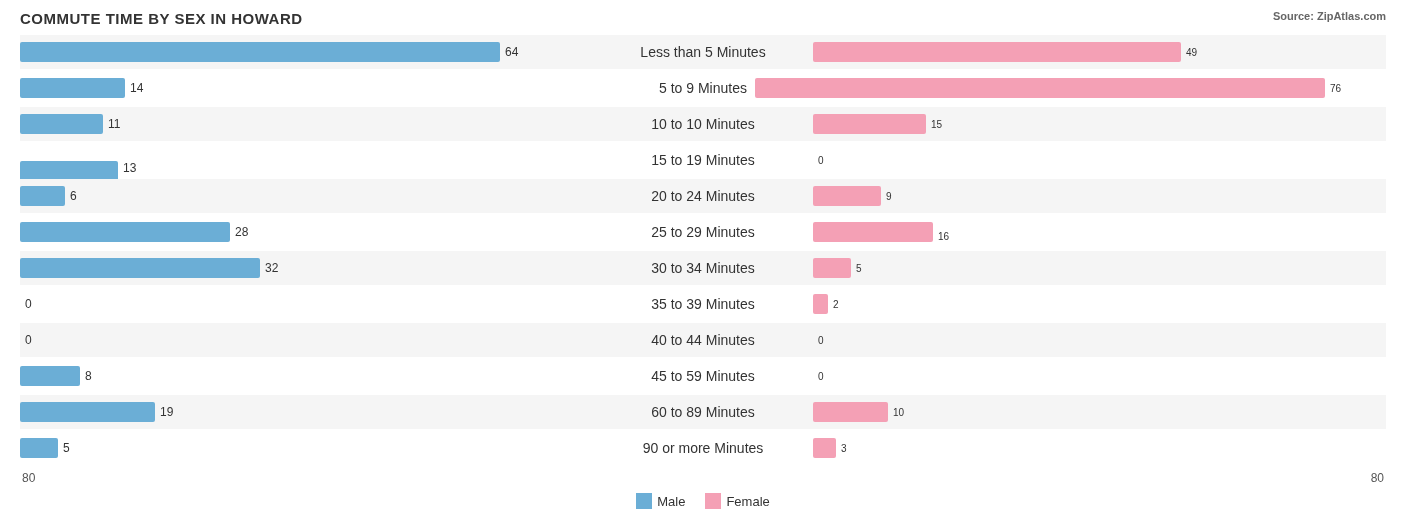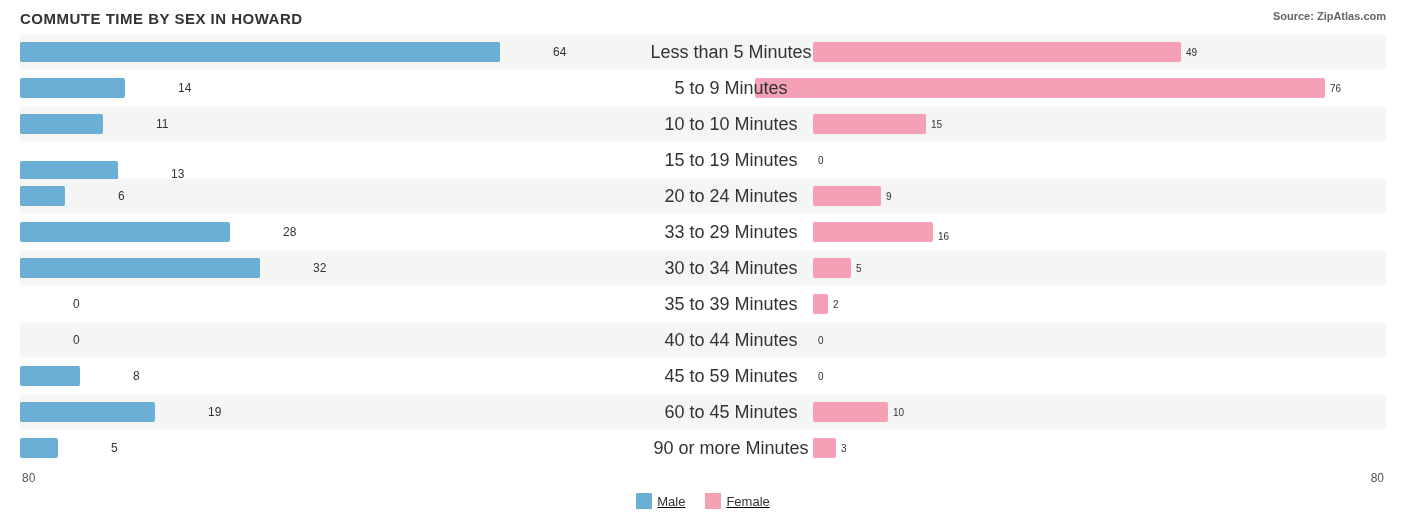--- a/index.html
+++ b/index.html
@@ -29,21 +29,20 @@
       position: relative;
       width: 100%;
     }
     .left-section {
       display: flex;
       align-items: center;
       justify-content: flex-end;
       width: 50%;
       padding-right: 4px;
       direction: rtl;
-      gap: 48px;
     }
     .bar-male {
       background: #6baed6;
       height: 20px;
       border-radius: 2px;
       display: inline-block;
     }
     .bar-female {
       background: #f4a0b5;
       height: 20px;
@@ -60,26 +59,25 @@
     .value-right {
       font-size: 10px;
       color: #333;
       margin-left: 5px;
       white-space: nowrap;
     }
     .label-center {
       position: absolute;
       left: 50%;
       transform: translateX(-50%);
-      font-size: 18px;
+      font-size: 14px;
       color: #333;
       white-space: nowrap;
       text-align: center;
       pointer-events: none;
-      margin-left: 28px;
     }
     .row-wrapper {
       position: relative;
       display: flex;
       align-items: center;
       height: 34px;
       margin-bottom: 2px;
     }
     .row-wrapper:nth-child(odd) {
       background: #f5f5f5;
@@ -94,21 +92,20 @@
       color: #555;
       margin-top: 6px;
       padding: 0 2px;
     }
     .legend {
       display: flex;
       justify-content: center;
       align-items: flex-end;
       gap: 20px;
       margin-top: 8px;
-      text-decoration: underline;
     }
     .legend-item {
       display: flex;
       align-items: center;
       gap: 5px;
       font-size: 13px;
       color: #333;
     }
     .legend-box {
       width: 16px;
@@ -157,21 +154,21 @@
         <span class="value-left">11</span>
         <span class="bar-male" style="width: 83px;"></span>
       </div>
       <div class="label-center">10 to 10 Minutes</div>
       <div style="width: 50%; display: flex; align-items: center; padding-left: 110px;">
         <span class="bar-female" style="width: 113px;"></span>
         <span class="value-right">15</span>
       </div>
     </div>
     <div class="row-wrapper">
-      <div class="left-section" style="width: 50%; display: flex; align-items: flex-end; justify-content: flex-end; padding-right: 110px; margin-top: 22px;">
+      <div class="left-section" style="width: 50%; display: flex; align-items: flex-start; justify-content: flex-end; padding-right: 110px; margin-top: 22px;">
         <span class="value-left">13</span>
         <span class="bar-male" style="width: 98px;"></span>
       </div>
       <div class="label-center">15 to 19 Minutes</div>
       <div style="width: 50%; display: flex; align-items: center; padding-left: 110px;">
         <span class="bar-female" style="width: 0px;"></span>
         <span class="value-right">0</span>
       </div>
     </div>
     <div class="row-wrapper">
@@ -183,21 +180,21 @@
       <div style="width: 50%; display: flex; align-items: center; padding-left: 110px;">
         <span class="bar-female" style="width: 68px;"></span>
         <span class="value-right">9</span>
       </div>
     </div>
     <div class="row-wrapper">
       <div class="left-section" style="width: 50%; display: flex; align-items: center; justify-content: flex-end; padding-right: 110px;">
         <span class="value-left">28</span>
         <span class="bar-male" style="width: 210px;"></span>
       </div>
-      <div class="label-center">33 to 29 Minutes</div>
+      <div class="label-center">25 to 29 Minutes</div>
       <div style="width: 50%; display: flex; align-items: flex-end; padding-left: 110px;">
         <span class="bar-female" style="width: 120px;"></span>
         <span class="value-right">16</span>
       </div>
     </div>
     <div class="row-wrapper">
       <div class="left-section" style="width: 50%; display: flex; align-items: center; justify-content: flex-end; padding-right: 110px;">
         <span class="value-left">32</span>
         <span class="bar-male" style="width: 240px;"></span>
       </div>
@@ -238,21 +235,21 @@
       <div style="width: 50%; display: flex; align-items: center; padding-left: 110px;">
         <span class="bar-female" style="width: 0px;"></span>
         <span class="value-right">0</span>
       </div>
     </div>
     <div class="row-wrapper">
       <div class="left-section" style="width: 50%; display: flex; align-items: center; justify-content: flex-end; padding-right: 110px;">
         <span class="value-left">19</span>
         <span class="bar-male" style="width: 135px;"></span>
       </div>
-      <div class="label-center">60 to 45 Minutes</div>
+      <div class="label-center">60 to 89 Minutes</div>
       <div style="width: 50%; display: flex; align-items: center; padding-left: 110px;">
         <span class="bar-female" style="width: 75px;"></span>
         <span class="value-right">10</span>
       </div>
     </div>
     <div class="row-wrapper">
       <div class="left-section" style="width: 50%; display: flex; align-items: center; justify-content: flex-end; padding-right: 110px;">
         <span class="value-left">5</span>
         <span class="bar-male" style="width: 38px;"></span>
       </div>

